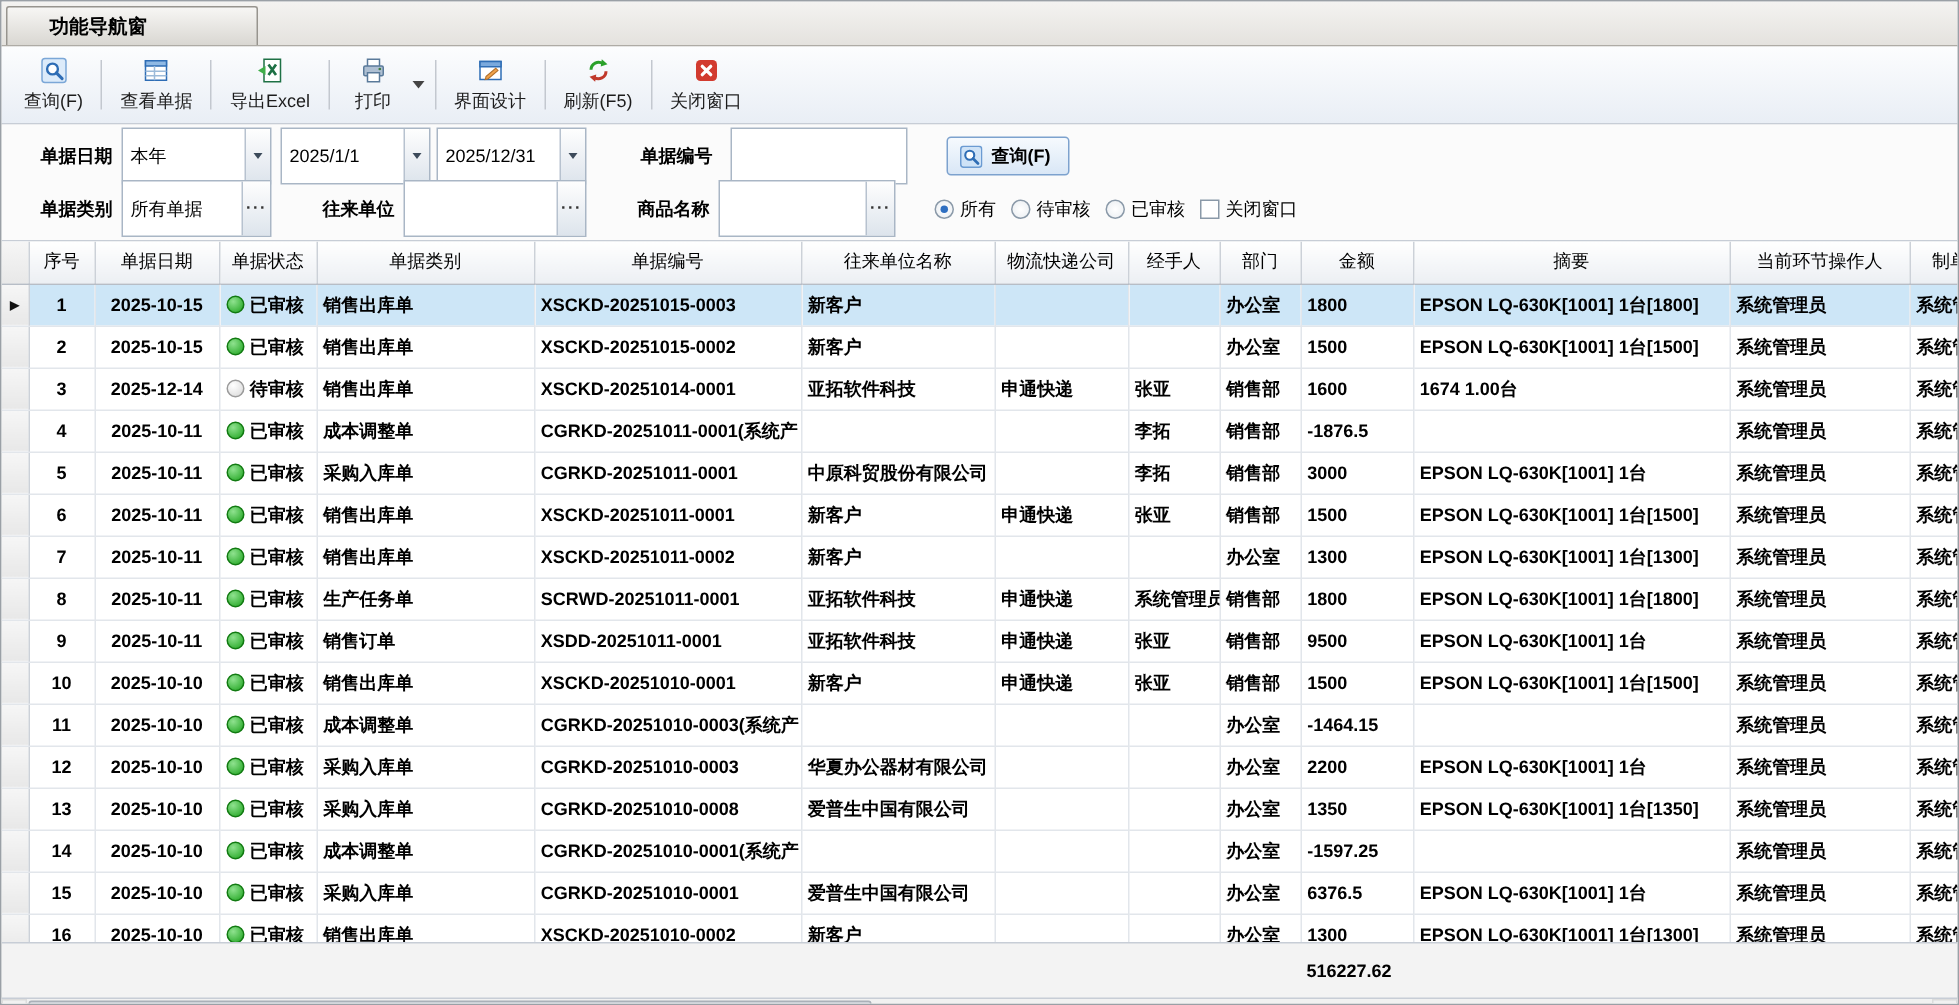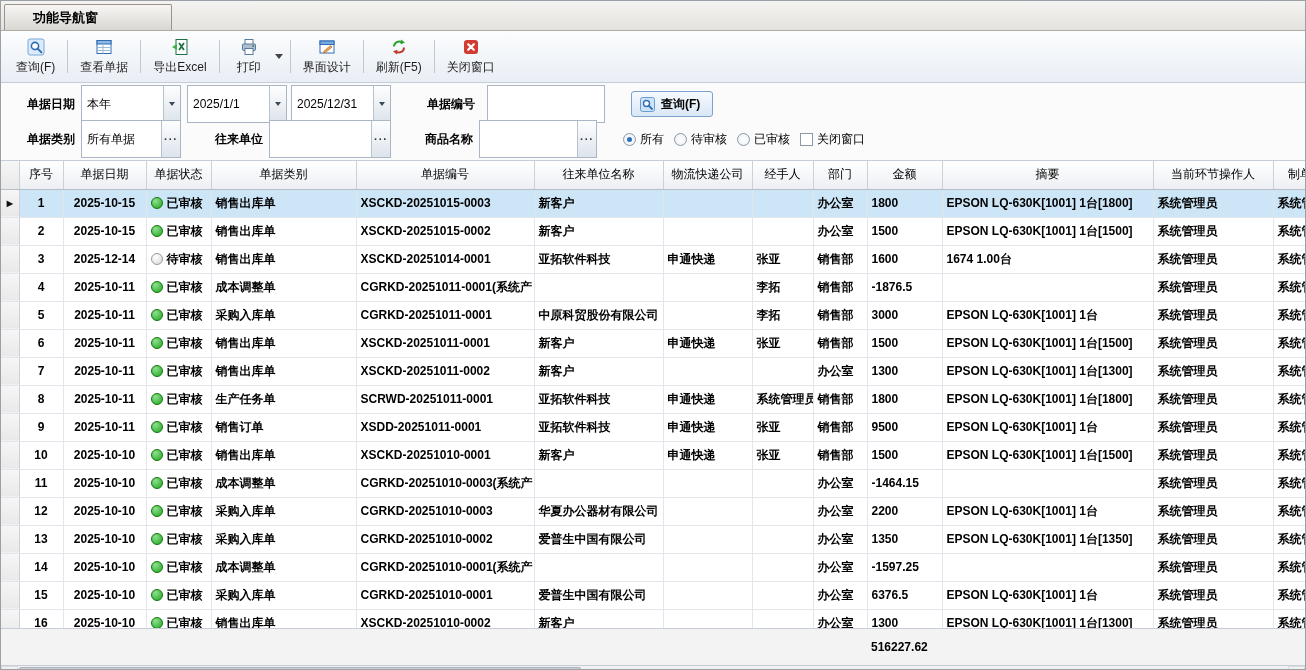--- a/index.html
+++ b/index.html
@@ -565,21 +565,21 @@
           <td class="col-rowhdr"></td>
           <td class="center">13</td>
           <td class="center">2025-10-10</td>
           <td>
             <span class="status-cell">
               <span class="status-dot green"></span>
               <span>已审核</span>
             </span>
           </td>
           <td>采购入库单</td>
-          <td>CGRKD-20251010-0002</td>
+          <td>CGRKD-20251010-0008</td>
           <td>爱普生中国有限公司</td>
           <td></td>
           <td></td>
           <td>办公室</td>
           <td>1350</td>
           <td>EPSON LQ-630K[1001] 1台[1350]</td>
           <td>系统管理员</td>
           <td>系统管理员</td>
         </tr>
         <tr>

